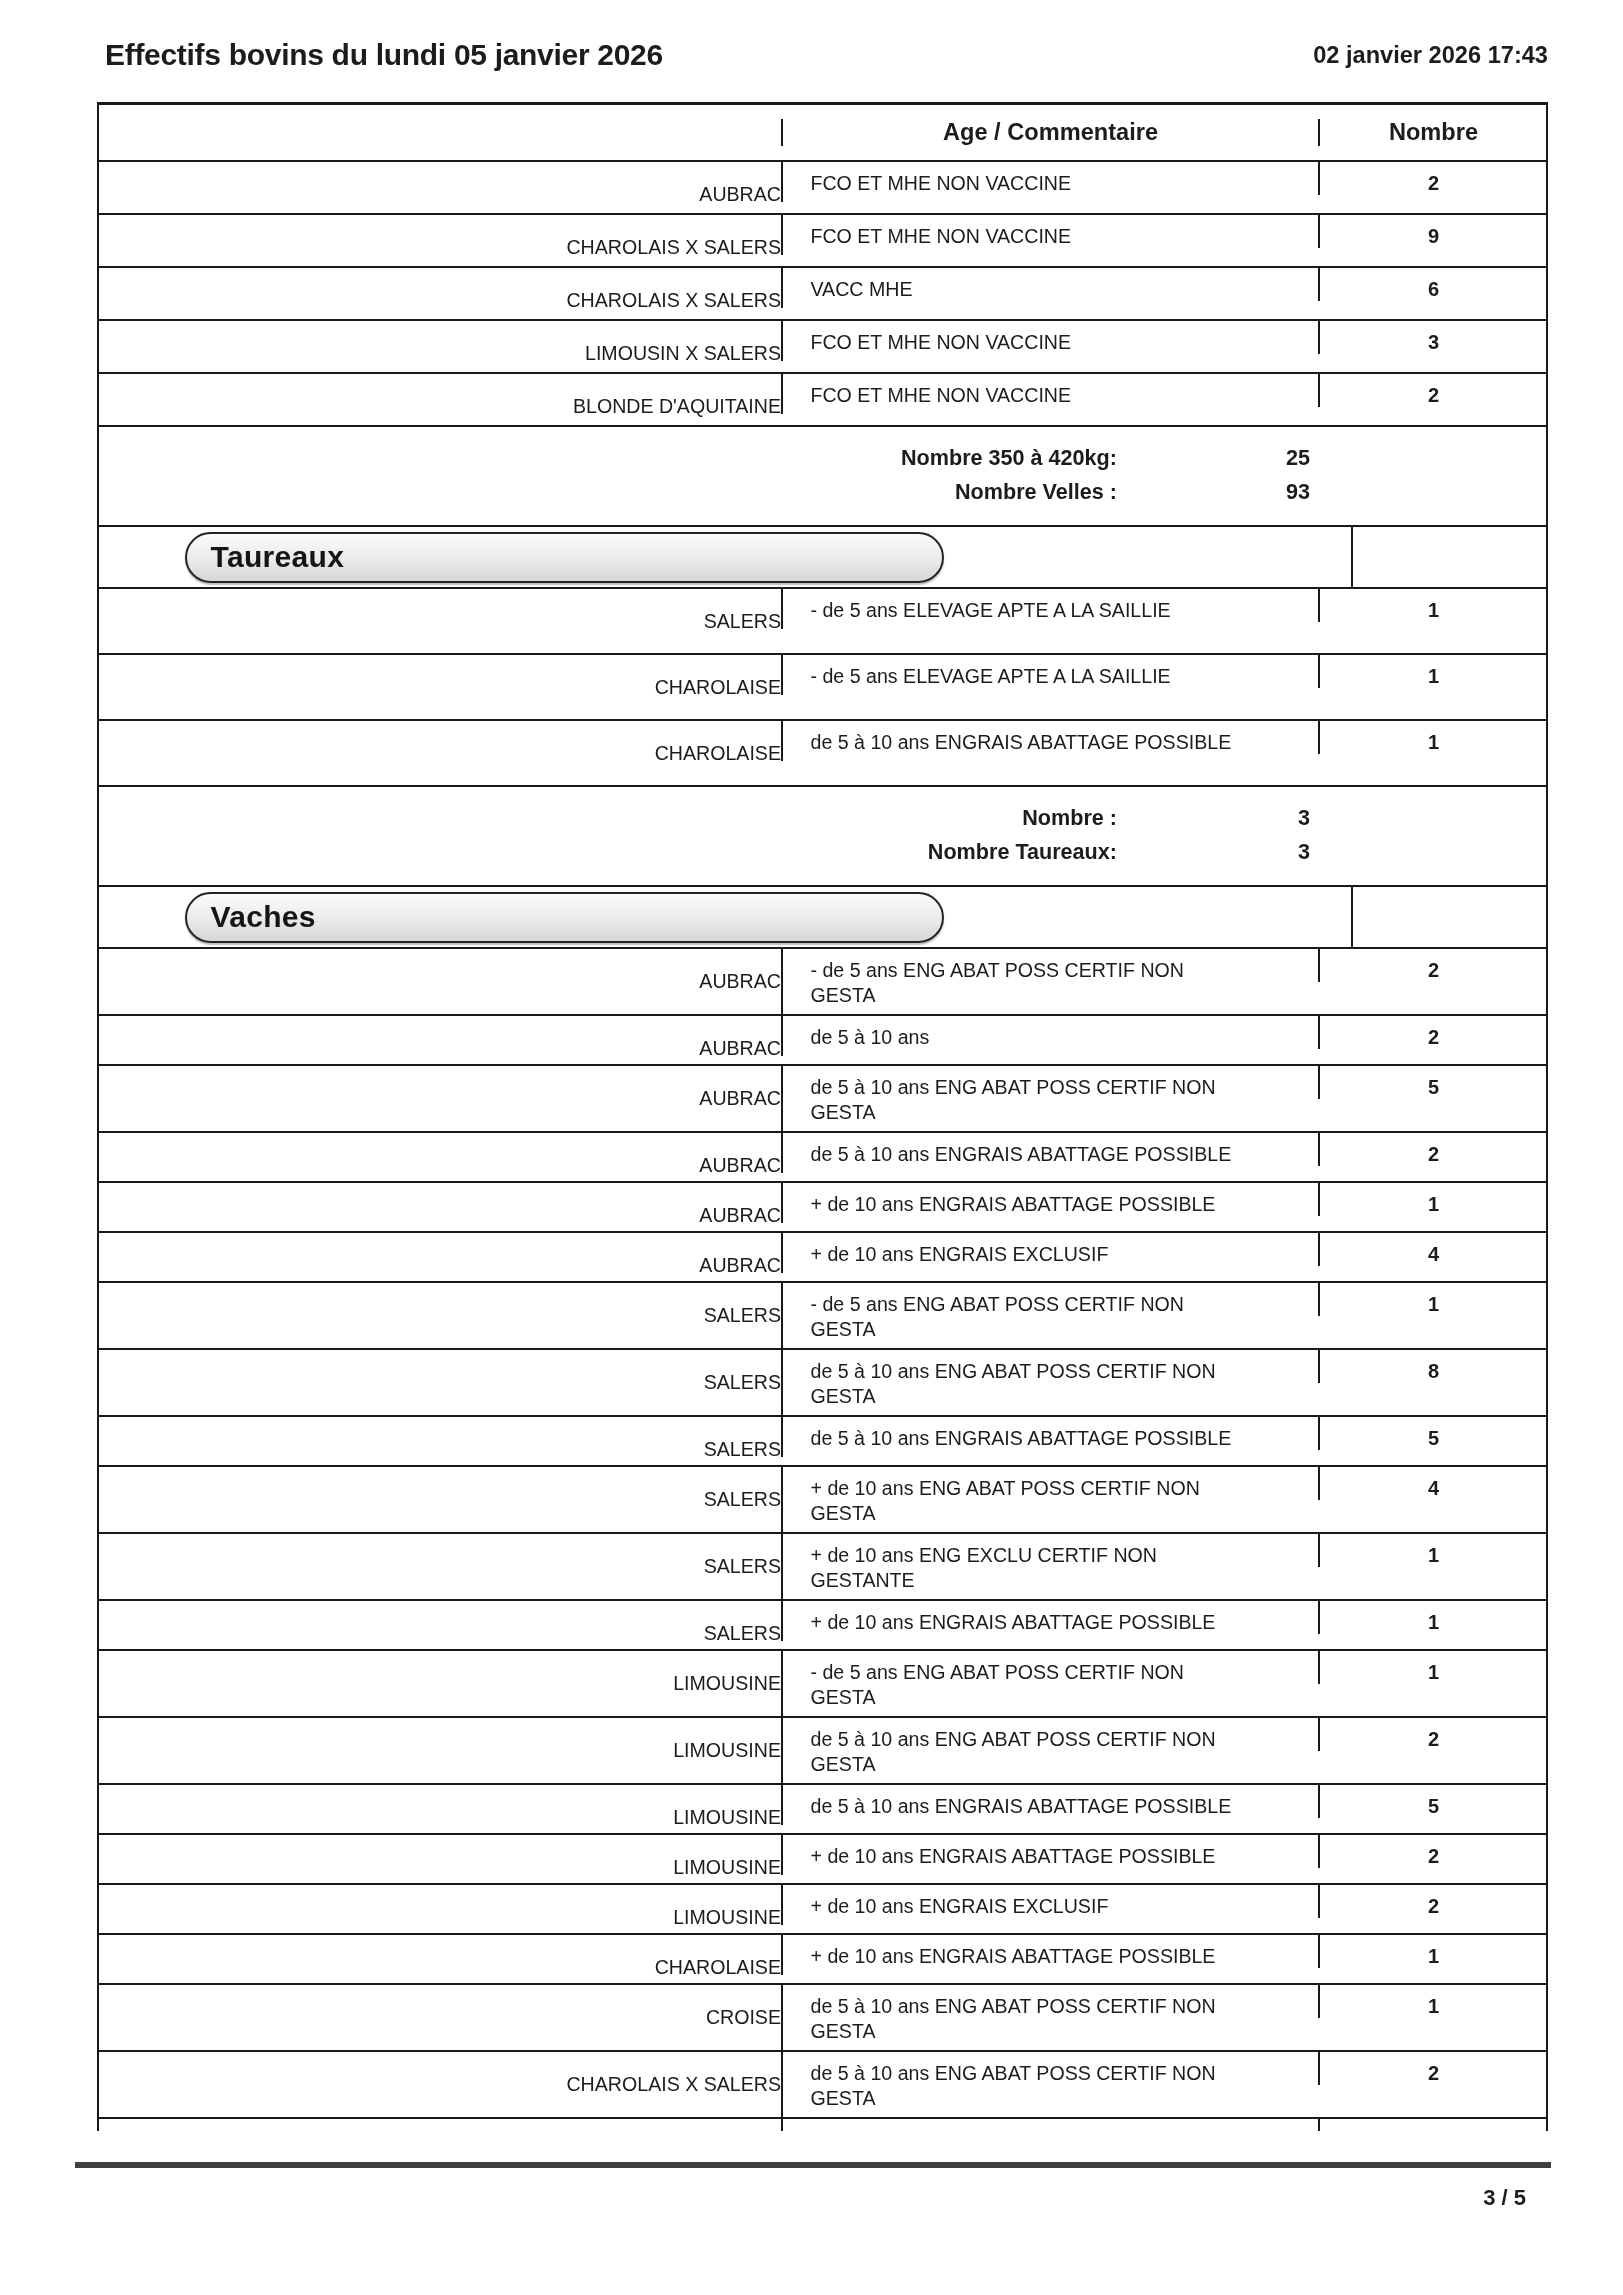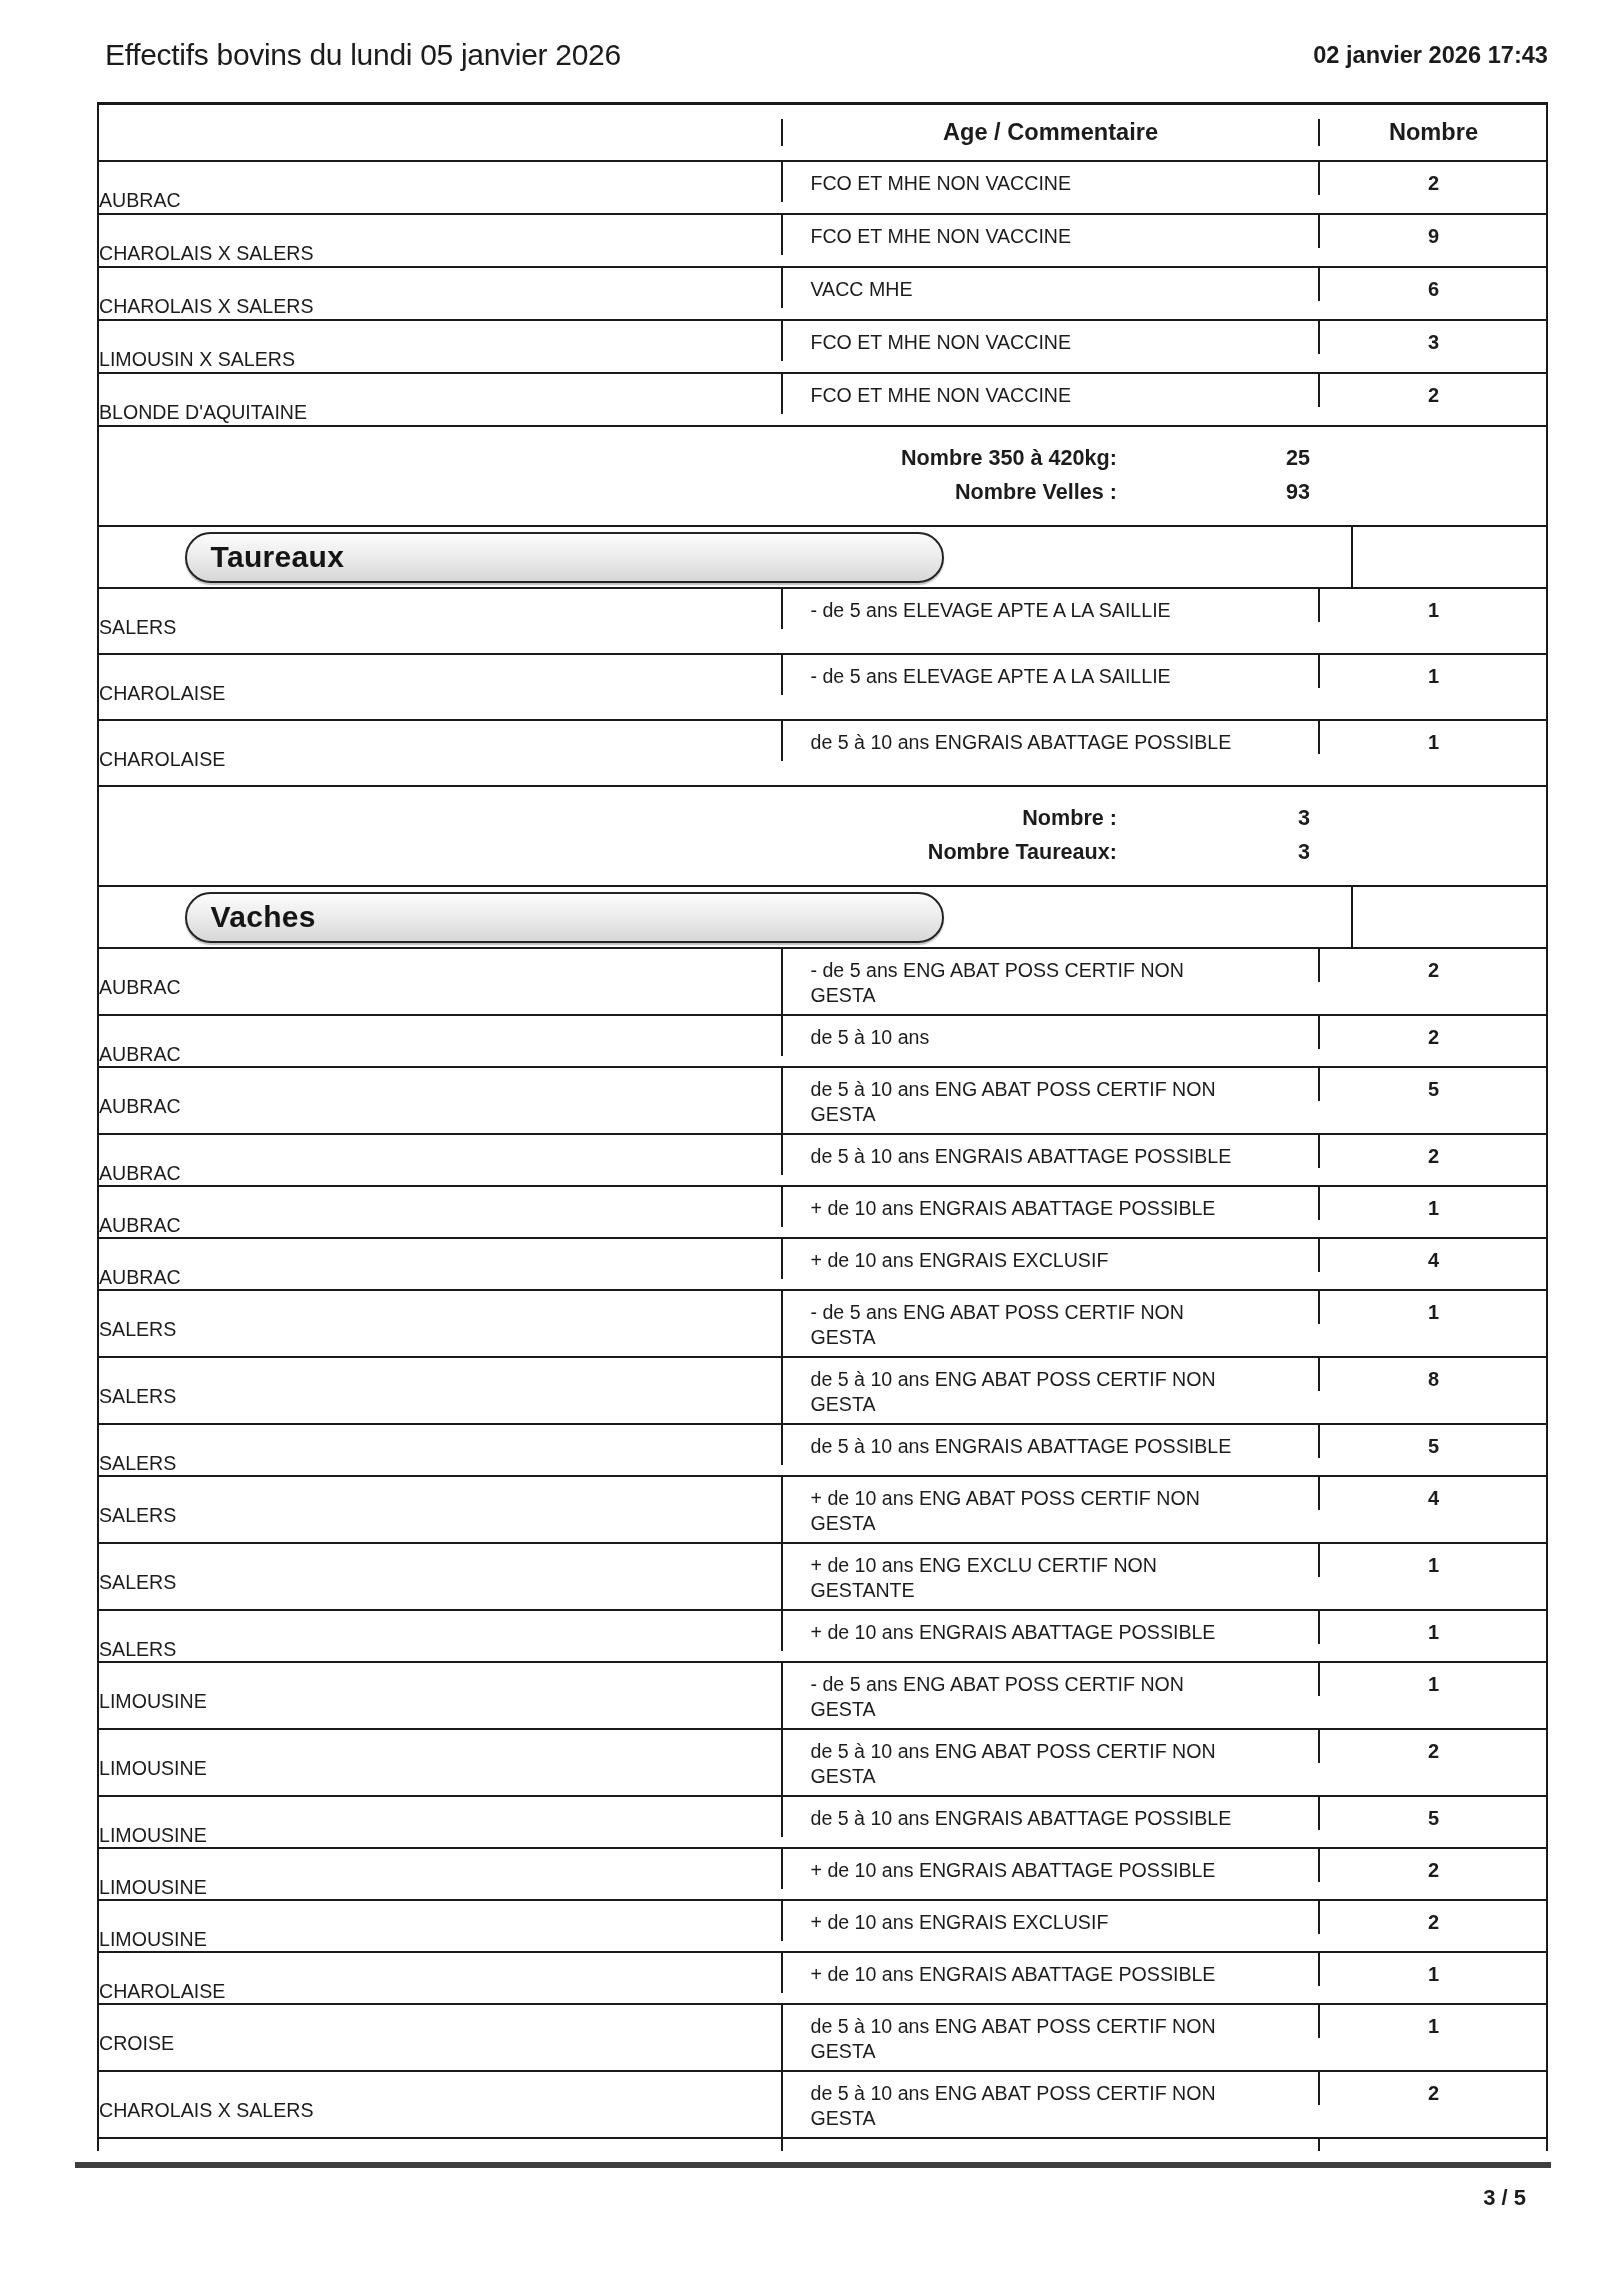--- a/index.html
+++ b/index.html
@@ -9,38 +9,38 @@
     background:#ffffff;
     font-family:"Liberation Sans","DejaVu Sans",sans-serif;
     color:#1c1c1c;
     overflow:hidden;
   }
   
   .doc-header{
     position:absolute;top:38px;left:105px;right:75px;
     display:flex;justify-content:space-between;align-items:flex-end;
   }
-  .doc-title{font-size:30px;font-weight:normal;letter-spacing:-0.3px;}
+  .doc-title{font-size:30px;font-weight:bold;letter-spacing:-0.3px;}
   .doc-printed{font-size:23.6px;font-weight:bold;padding-bottom:2.6px;}
   
   .tbl{
     position:absolute;left:97px;top:102px;width:1451px;
     border:2.6px solid #1a1a1a;border-bottom:none;
     border-top-width:3.3px;
     box-sizing:border-box;
     background:#fff;
   }
   .grid3{display:grid;grid-template-columns:682px 537px 229px;}
   .grid2{display:grid;grid-template-columns:1219px 229px;}
   .c2,.c3{border-left:2px solid #1a1a1a;}
   .bsep{border-left:2px solid #1a1a1a;}
   .row{border-top:2.6px solid #1a1a1a;align-items:start;}
   .hrow{min-height:55px;align-items:center;border-top:none;}
   .hcell{font-size:23.6px;font-weight:bold;text-align:center;}
-  .c1-cell{font-size:19.6px;text-align:left;padding-top:27px;}
+  .c1-cell{font-size:19.6px;text-align:right;padding-top:21px;}
   .c2-cell{font-size:19.6px;line-height:25px;padding:8.5px 6.5px 6.5px 27.5px;white-space:pre-line;}
   .c3-cell{font-size:20px;font-weight:bold;text-align:center;padding-top:9.8px;}
   .r-velles{min-height:51px;}
   .r-taur{min-height:64px;}
   .r-vache{min-height:48px;}
   
   .sumblock{border-top:2.6px solid #1a1a1a;padding:14.4px 0 15.7px;}
   .sumline{display:flex;height:34px;align-items:center;}
   .sum-label{flex:1;text-align:right;font-size:21.6px;font-weight:bold;}
   .sum-value{width:193px;text-align:right;font-size:21.6px;font-weight:bold;}

